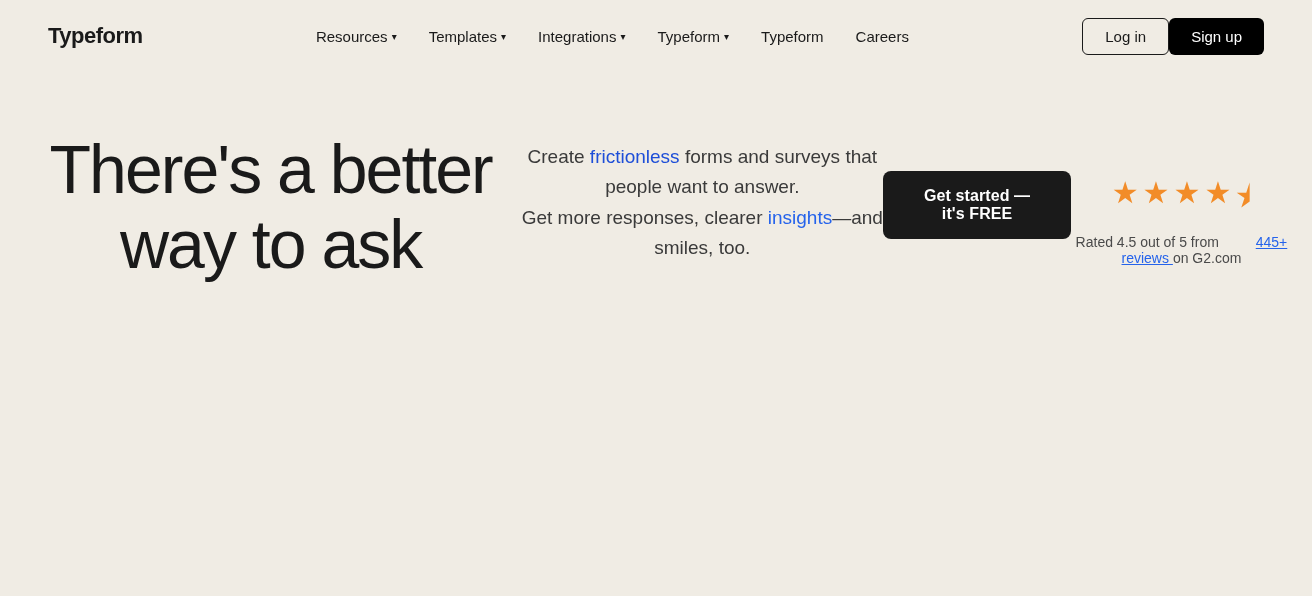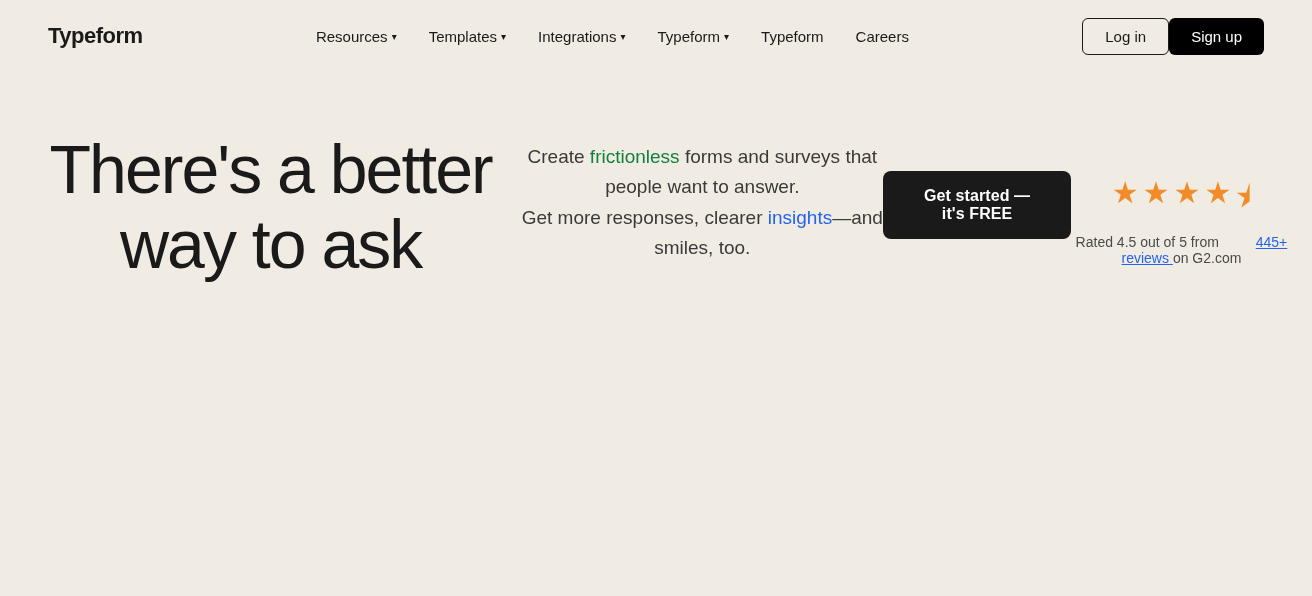--- a/index.html
+++ b/index.html
@@ -204,21 +204,21 @@
   <div class="nav-actions">
     <button class="btn-login">Log in</button>
     <button class="btn-signup">Sign up</button>
   </div>
 </nav>
 
 <section class="hero">
   <h1 class="hero-title">There's a better way to ask</h1>
 
   <p class="hero-subtitle">
-    Create <span style="color:#15803d;text-align:center;">frictionless</span> forms and surveys that people want to answer.<br>
+    Create <span style="color:#1d4ed8;text-align:center;">frictionless</span> forms and surveys that people want to answer.<br>
     Get more responses, clearer <span style="color:#2563eb;">insights</span>—and smiles, too.
   </p>
 
   <button class="btn-cta">Get started — it's FREE</button>
 
   <div class="rating-section">
     <div class="stars">
       <span class="star">★</span>
       <span class="star">★</span>
       <span class="star">★</span>

